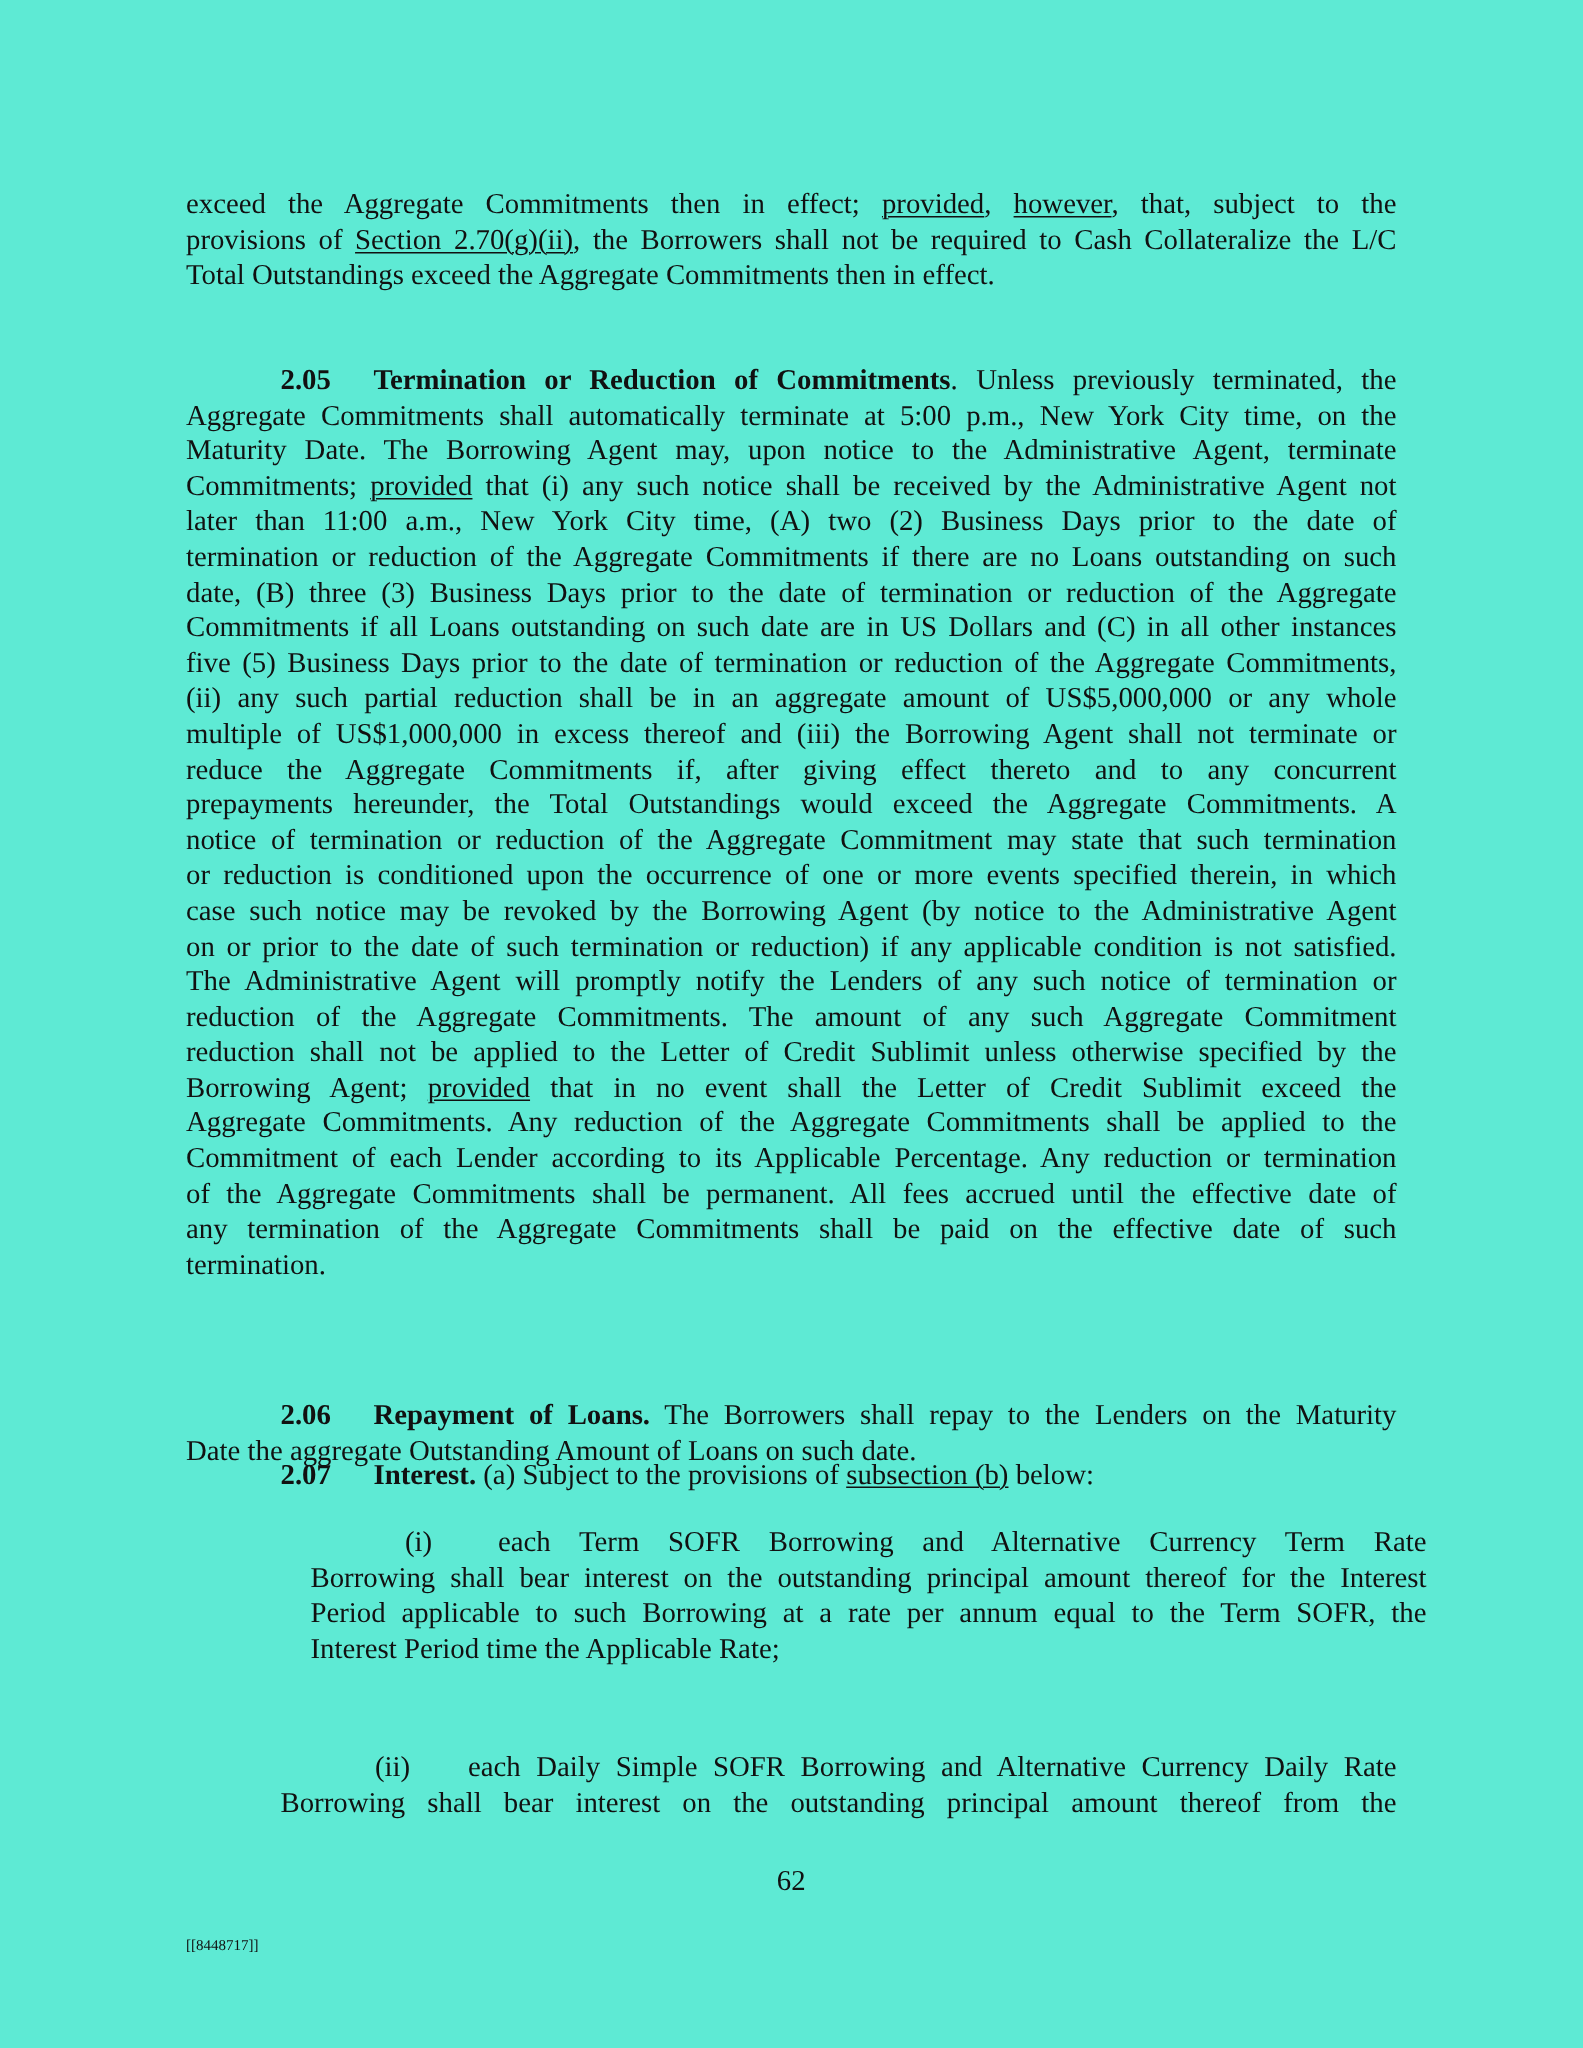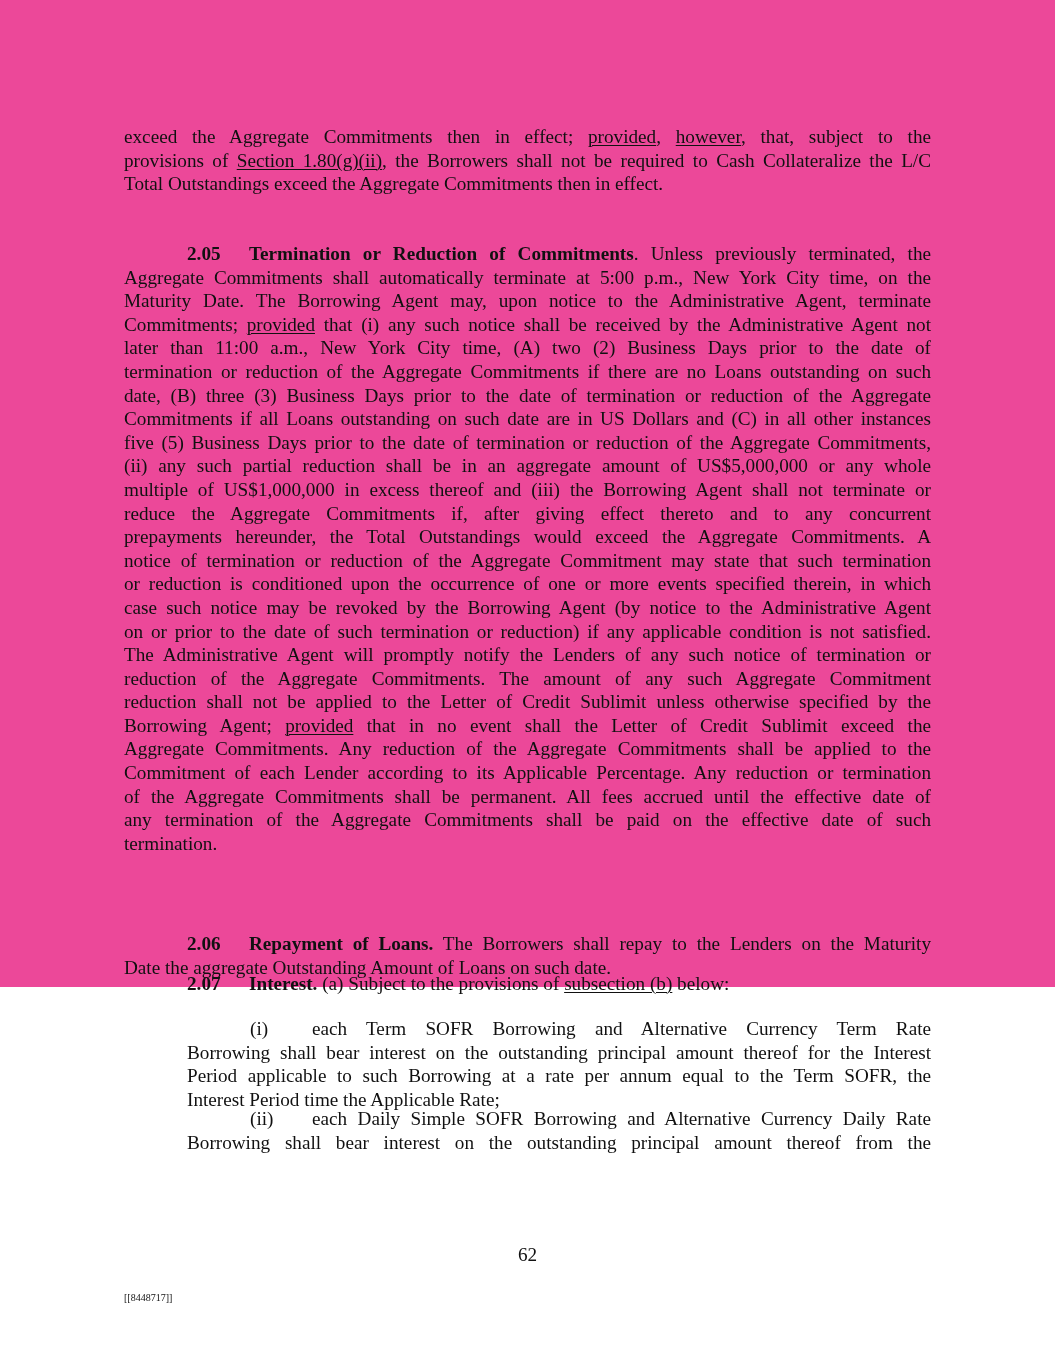--- a/index.html
+++ b/index.html
@@ -1,19 +1,19 @@
 <!DOCTYPE html>
 <html><head>
   <meta charset="utf-8">
   <style>
     html, body { margin: 0; padding: 0; background: #ffffff; }
     body { width: 1055px; height: 1365px; position: relative; overflow: hidden; }
     .page {
-      position: absolute; left: 0; top: 0; width: 1055px; height: 987px;
-      background: #ec4899; color: #111111;
+      position: absolute; left: 0; top: 0; width: 1055px; height: 1365px;
+      background: #5eead4; color: #111111;
       font-family: "Liberation Serif", serif;
       font-size: 19.2px;
     }
     .para {
       position: absolute;
       left: 124px; width: 807px;
       line-height: 23.6px;
       text-align: justify;
       margin: 0;
     }
@@ -28,21 +28,21 @@
     .page-number { position: absolute; top: 1244px; left: 0; width: 1055px; text-align: center; font-size: 19.2px; }
     .doc-id { position: absolute; top: 1292px; left: 124px; font-size: 10px; font-family: Liberation Serif, serif; }
   </style>
 </head>
 <body>
 
 <div class="page">
 
   <p class="para" style="top:125px;">
       <span class="line">exceed the Aggregate Commitments then in effect; <span class="u">provided</span>, <span class="u">however</span>, that, subject to the</span>
-      <span class="line">provisions of <span class="u">Section 1.80(g)(ii)</span>, the Borrowers shall not be required to Cash Collateralize the L/C</span>
+      <span class="line">provisions of <span class="u">Section 2.70(g)(ii)</span>, the Borrowers shall not be required to Cash Collateralize the L/C</span>
       <span class="line last">Total Outstandings exceed the Aggregate Commitments then in effect.</span>
     </p>
 
   <p class="para" style="top:242px;">
     <span class="line first-indent"><span class="sec-num">2.05</span><span class="b">Termination or Reduction of Commitments</span><span>.  Unless previously terminated, the</span></span>
   <span class="line">Aggregate Commitments shall automatically terminate at 5:00 p.m., New York City time, on the</span>
       <span class="line">Maturity Date.  The Borrowing Agent may, upon notice to the Administrative Agent, terminate</span>
       <span class="line">Commitments; <span class="u">provided</span> that (i) any such notice shall be received by the Administrative Agent not</span>
       <span class="line">later than 11:00 a.m., New York City time, (A) two (2) Business Days prior to the date of</span>
       <span class="line">termination or reduction of the Aggregate Commitments if there are no Loans outstanding on such</span>
@@ -70,27 +70,27 @@
 
   <p class="para" style="top:904px;margin-top:28px;">
     <span class="line first-indent"><span class="sec-num">2.06</span><span class="b">Repayment of Loans.</span><span>  The Borrowers shall repay to the Lenders on the Maturity</span></span>
   <span class="line last">Date the aggregate Outstanding Amount of Loans on such date.</span>
     </p>
 
   <p class="para" style="top:972px;">
     <span class="line first-indent last"><span class="sec-num">2.07</span><span class="b">Interest.</span><span>  (a) Subject to the provisions of <span class="u">subsection (b)</span> below:</span></span>
   </p>
 
-  <p class="para indent2" style="top:1017px;">
+  <p class="para indent2" style="top:1017px;margin-left:20px;">
     <span class="line first-indent"><span class="sub-num">(i)</span><span>each Term SOFR Borrowing and Alternative Currency Term Rate</span></span>
   <span class="line">Borrowing shall bear interest on the outstanding principal amount thereof for the Interest</span>
       <span class="line">Period applicable to such Borrowing at a rate per annum equal to the Term SOFR, the</span>
       <span class="line last">Interest Period time the Applicable Rate;</span>
     </p>
 
-  <p class="para indent2" style="top:1107px;">
+  <p class="para indent2" style="top:1167px;">
     <span class="line first-indent"><span class="sub-num">(ii)</span><span>each Daily Simple SOFR Borrowing and Alternative Currency Daily Rate</span></span>
   <span class="line">Borrowing shall bear interest on the outstanding principal amount thereof from the</span>
     </p>
 
   <div class="page-number">62</div>
   <div class="doc-id">[[8448717]]</div>
 </div>
 
 </body></html>

